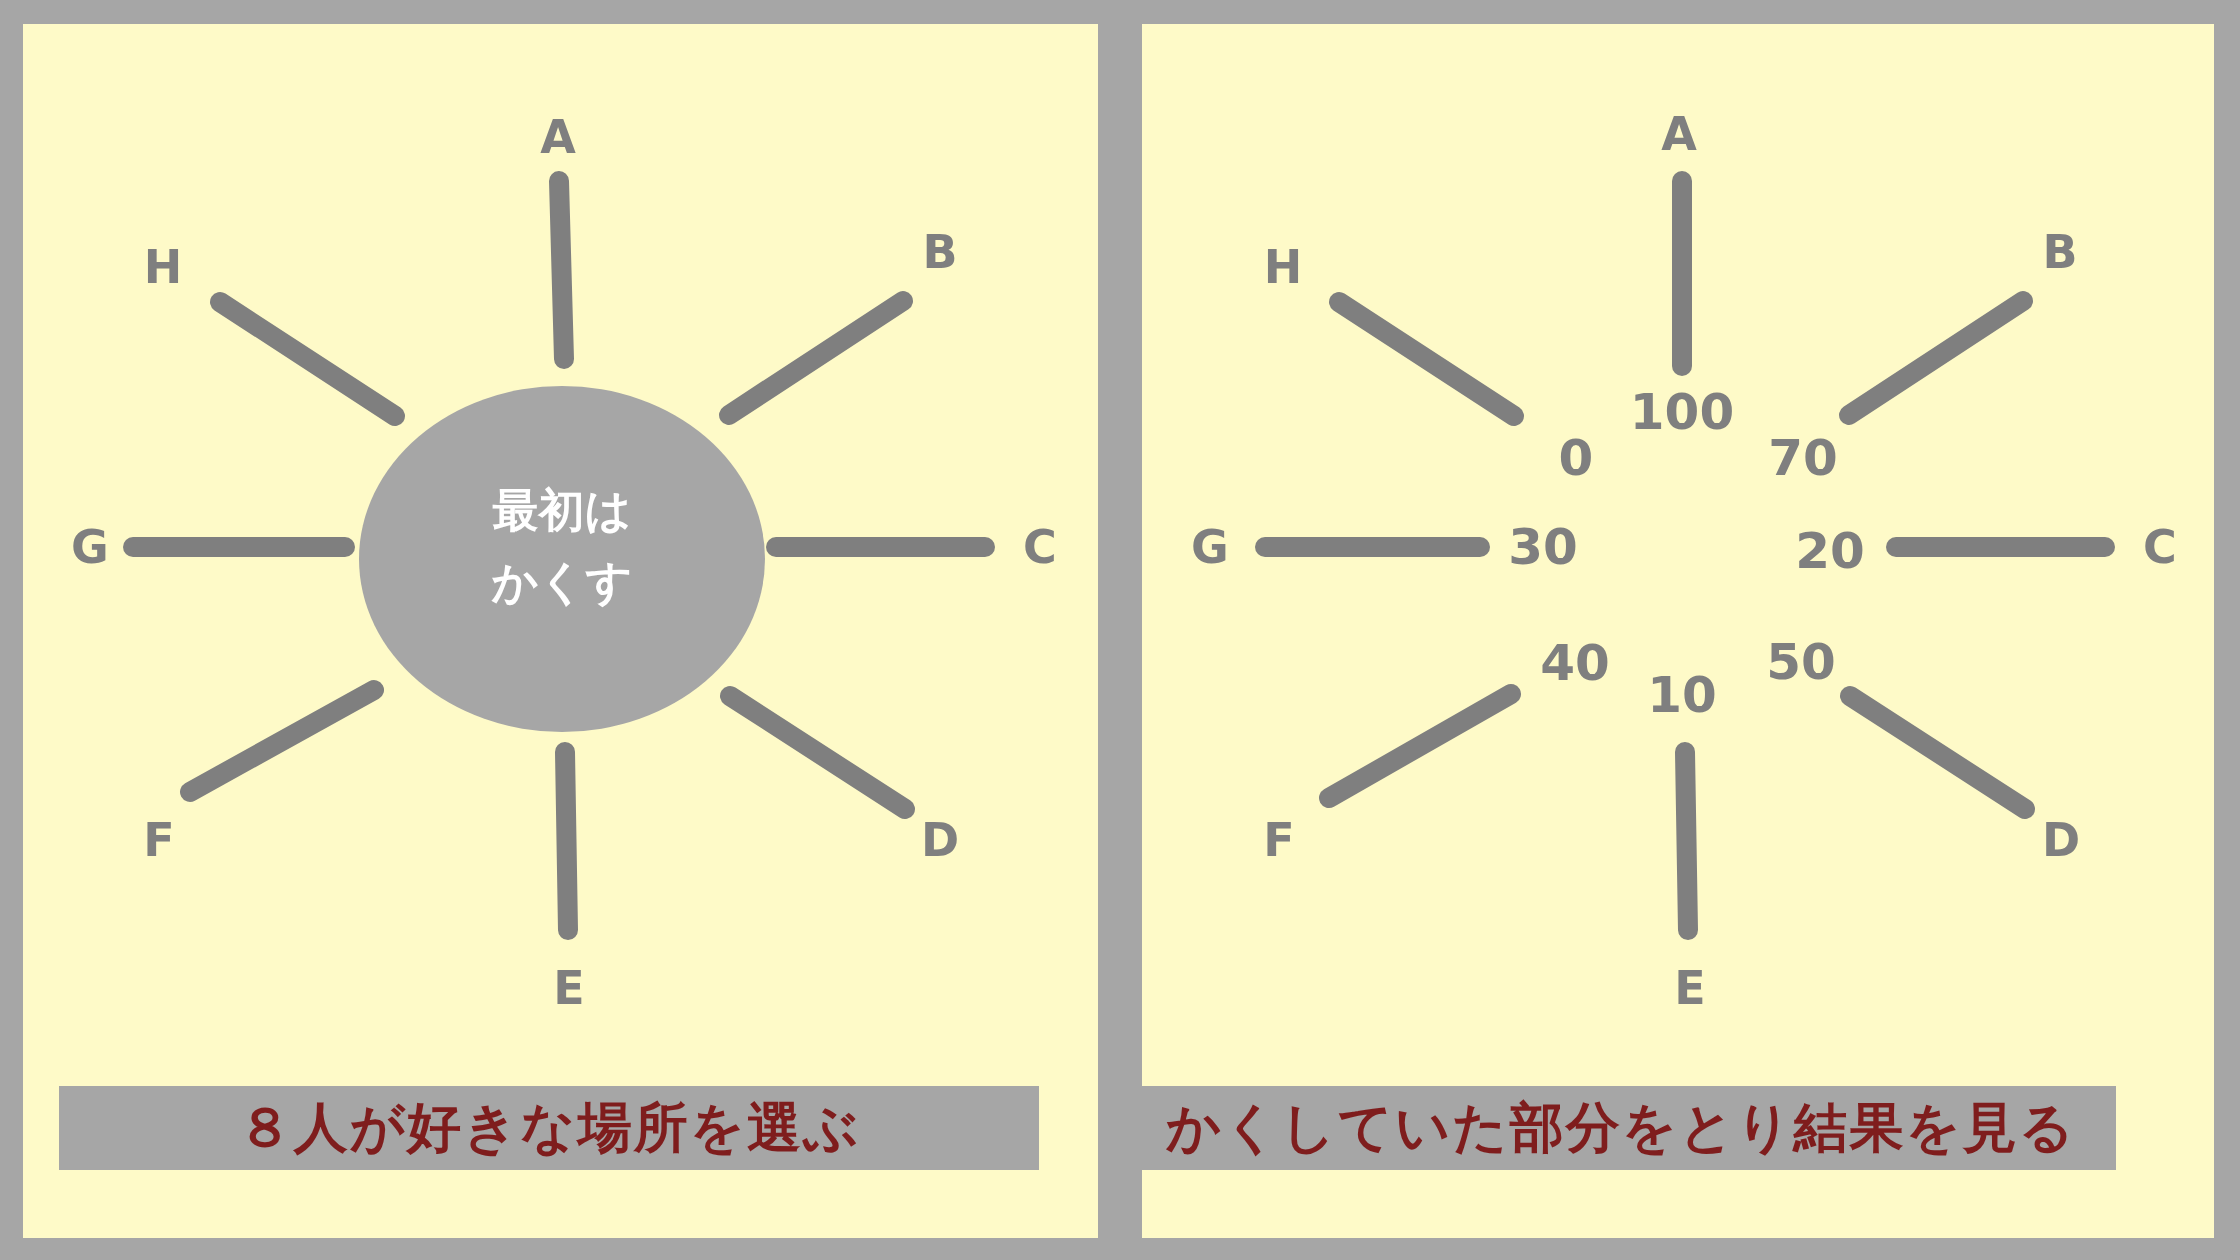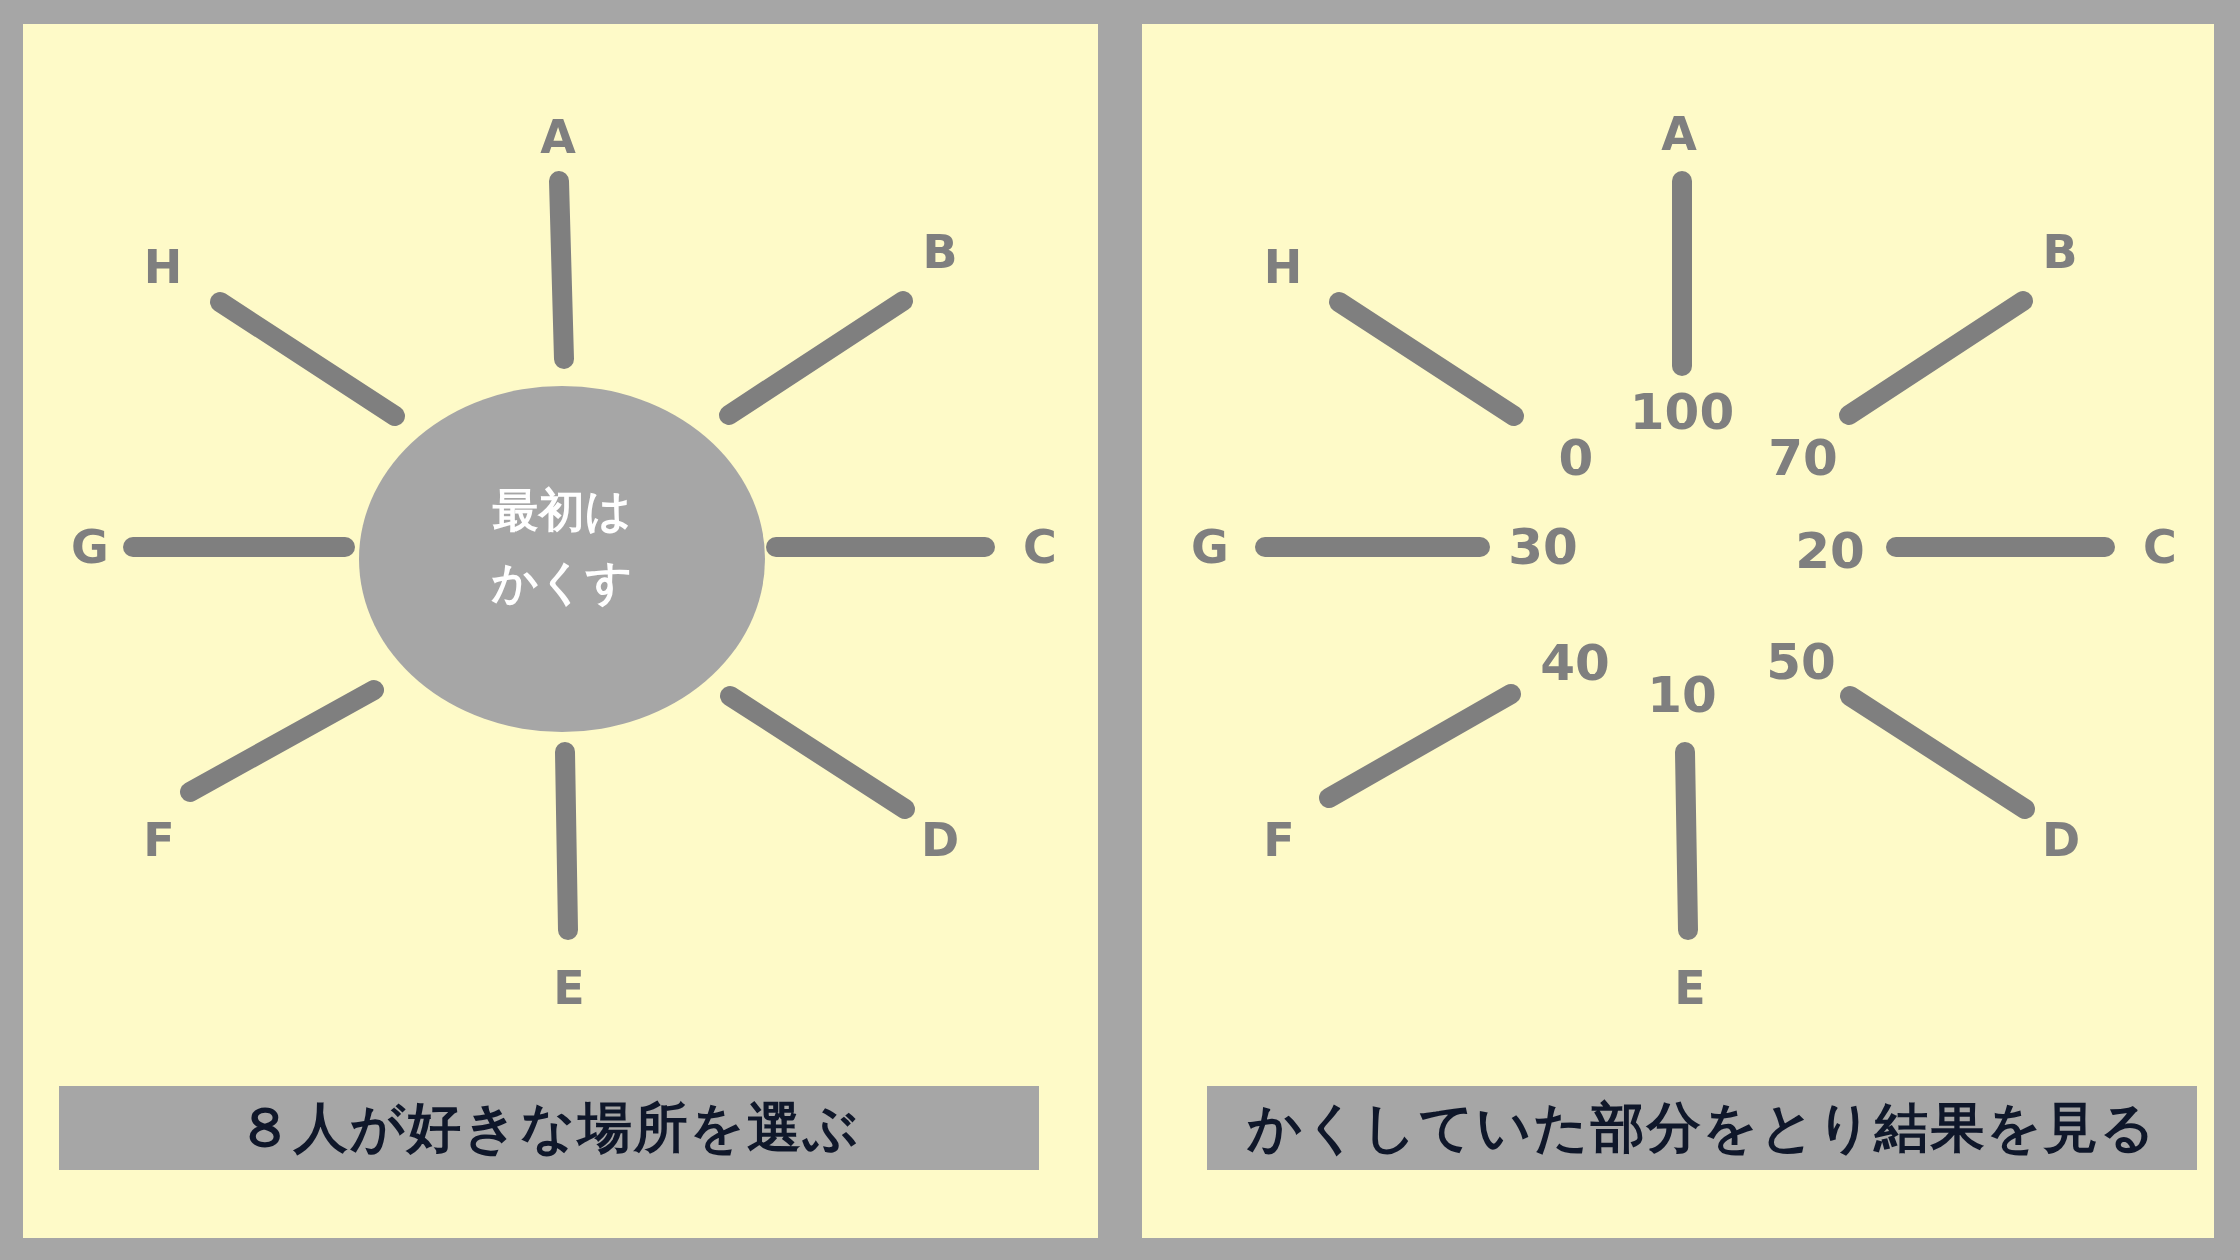--- a/index.html
+++ b/index.html
@@ -32,27 +32,27 @@
       dominant-baseline: central;
     }
     .hub { fill: #a6a6a6; }
     .hub-text {
       fill: #ffffff; font-family: "DejaVu Sans", sans-serif;
       font-size: 46px; font-weight: bold; text-anchor: middle;
       dominant-baseline: central;
     }
     .caption {
       position: absolute; top: 1086px; height: 84px;
-      background: #a6a6a6; color: #0f172a;
+      background: #a6a6a6; color: #7f1d1d;
       display: flex; align-items: center; justify-content: center;
       font-family: "DejaVu Sans", sans-serif; font-weight: bold;
       font-size: 54px; letter-spacing: 2px;
     }
     #caption-left { left: 59px; width: 980px; }
-    #caption-right { left: 1207px; width: 990px; }
+    #caption-right { left: 1126px; width: 990px; }
   </style>
 </head>
 <body>
 
 <div class="panel" id="panel-left"></div>
 <div class="panel" id="panel-right"></div>
 
 <svg class="diagram" viewBox="0 0 2240 1260">
 
   <g>

